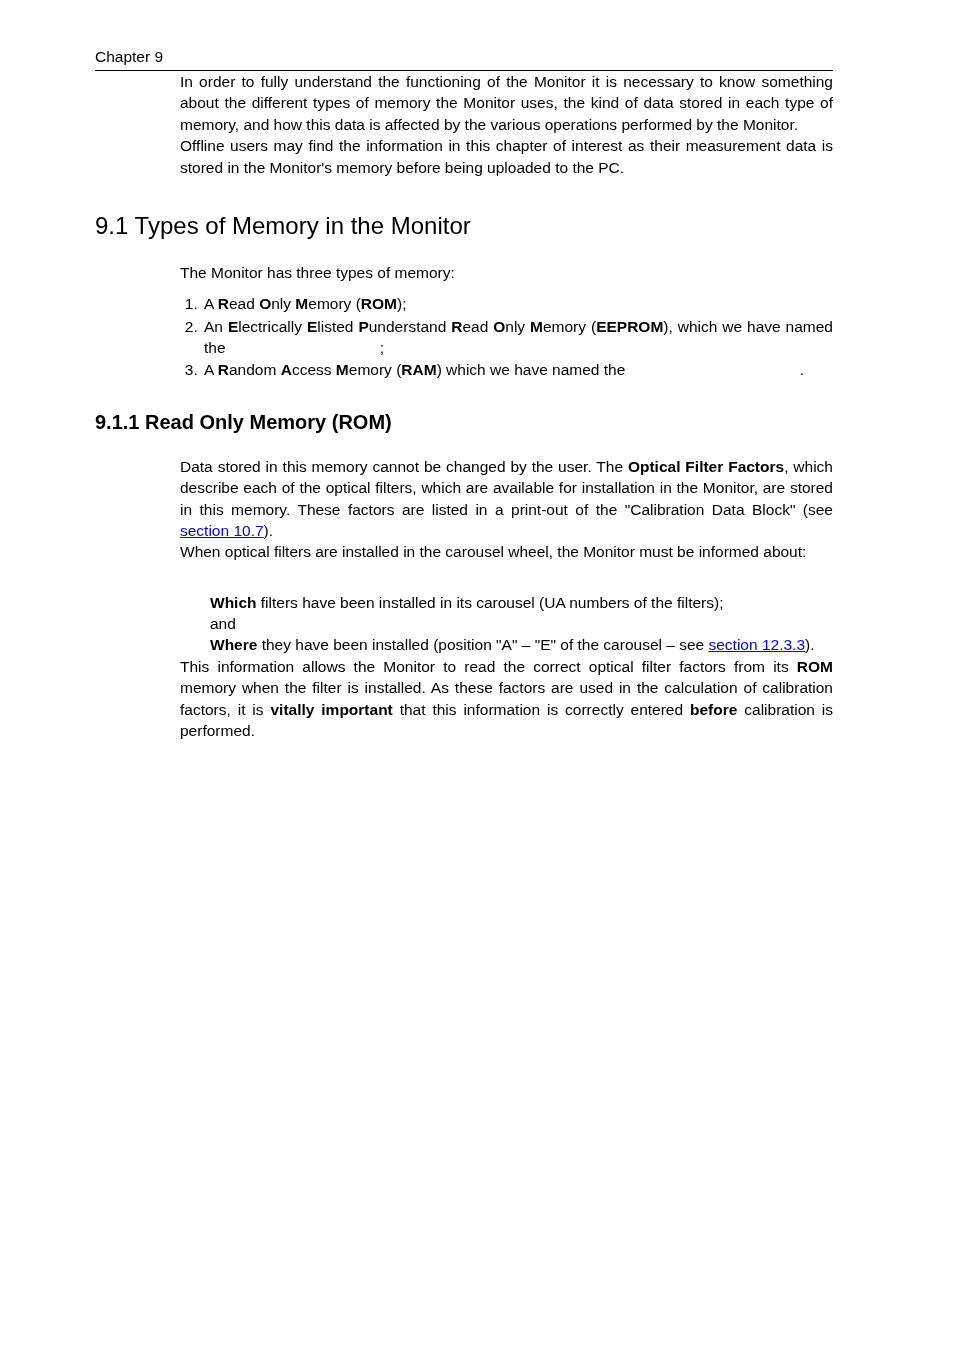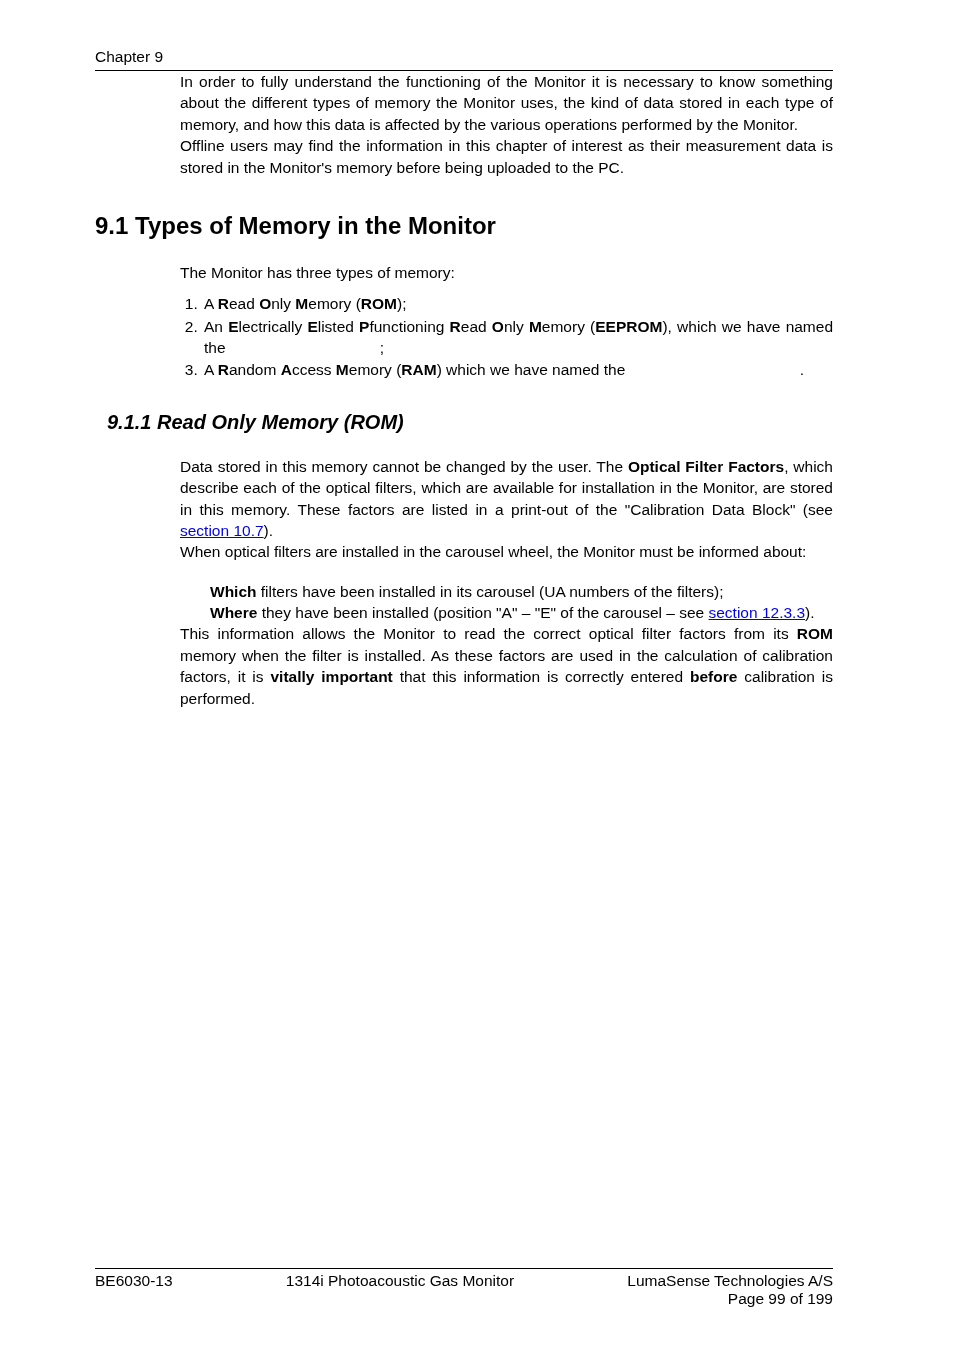--- a/index.html
+++ b/index.html
@@ -33,28 +33,27 @@
   }
   p.just {
     text-align: justify;
     font-size: 15.5px;
     line-height: 1.38;
     margin: 0;
   }
   .gap-24 { }
   h2.sec {
     font-size: 24px;
-    font-weight: bold;
+    font-weight: normal;
     margin: 34px 0 0 0;
   }
   h3.subsec {
     font-size: 20px;
     font-weight: bold;
-    margin: 30px 0 0 12px;
-    font-style: italic;
+    margin: 30px 0 0 0;
   }
   ol.numlist {
     margin: 10px 0 0 0;
     padding-left: 22px;
     font-size: 15.5px;
     line-height: 1.38;
   }
   ol.numlist li {
     text-align: justify;
     padding-left: 2px;
@@ -102,63 +101,53 @@
   <h2 class="sec">9.1 Types of Memory in the Monitor</h2>
 
   <div class="body-block" style="margin-top:22px;">
     <p class="just">The Monitor has three types of memory:</p>
 
     <ol class="numlist">
       <li>
         <span>A </span><b>R</b><span>ead </span><b>O</b><span>nly </span><b>M</b><span>emory (</span><b>ROM</b><span>);</span>
       </li>
       <li>
-        <span>An </span><b>E</b><span>lectrically </span><b>E</b><span>listed </span><b>P</b><span>functioning </span><b>R</b><span>ead </span><b>O</b><span>nly </span><b>M</b><span>emory (</span><b>EEPROM</b><span>), which we have named the </span><span style="display:inline-block; width:150px;"></span><span>;</span>
+        <span>An </span><b>E</b><span>lectrically </span><b>E</b><span>listed </span><b>P</b><span>understand </span><b>R</b><span>ead </span><b>O</b><span>nly </span><b>M</b><span>emory (</span><b>EEPROM</b><span>), which we have named the </span><span style="display:inline-block; width:150px;"></span><span>;</span>
       </li>
       <li>
         <span>A </span><b>R</b><span>andom </span><b>A</b><span>ccess </span><b>M</b><span>emory (</span><b>RAM</b><span>) which we have named the </span>
         <span style="display:inline-block; width:170px;"></span><span>.</span>
       </li>
     </ol>
   </div>
 
   <h3 class="subsec">9.1.1    Read Only Memory (ROM)</h3>
 
   <div class="body-block" style="margin-top:22px;">
     <p class="just">
       <span>Data stored in this memory cannot be changed by the user. The </span><b>Optical Filter Factors</b><span>, which describe each of the optical filters, which are available for installation in the Monitor, are stored in this memory. These factors are listed in a print-out of the "Calibration Data Block" (see </span><a class="link">section 10.7</a><span>).</span>
     </p>
   </div>
 
   <div class="body-block gap-24">
     <p class="just">When optical filters are installed in the carousel wheel, the Monitor must be informed about:</p>
   </div>
 
-  <div class="body-block" style="margin-top:18px;">
+  <div class="body-block" style="margin-top:29px;">
     <div class="inset">
       <p class="just">
         <b>Which</b><span> filters have been installed in its carousel (UA numbers of the filters);</span>
       </p>
+      <p class="just">and</p>
       <p class="just">
         <b>Where</b><span> they have been installed (position "A" – "E" of the carousel – see </span><a class="link">section 12.3.3</a><span>).</span>
       </p>
     </div>
   </div>
 
   <div class="body-block gap-24">
     <p class="just">
       <span>This information allows the Monitor to read the correct optical filter factors from its </span><b>ROM</b><span> memory when the filter is installed. As these factors are used in the calculation of calibration factors, it is </span><b>vitally important</b><span> that this information is correctly entered </span><b>before</b><span> calibration is performed.</span>
     </p>
   </div>
 
-  <div class="footer">
-    <hr class="rule">
-    <div class="footer-line">
-      <span>BE6030-13</span>
-      <span>1314i Photoacoustic Gas Monitor</span>
-      <span class="footer-right">
-        <span>LumaSense Technologies A/S</span><br>
-        <span>Page 99 of 199</span>
-      </span>
-    </div>
-  </div>
 
 </div>
 
 </body></html>

